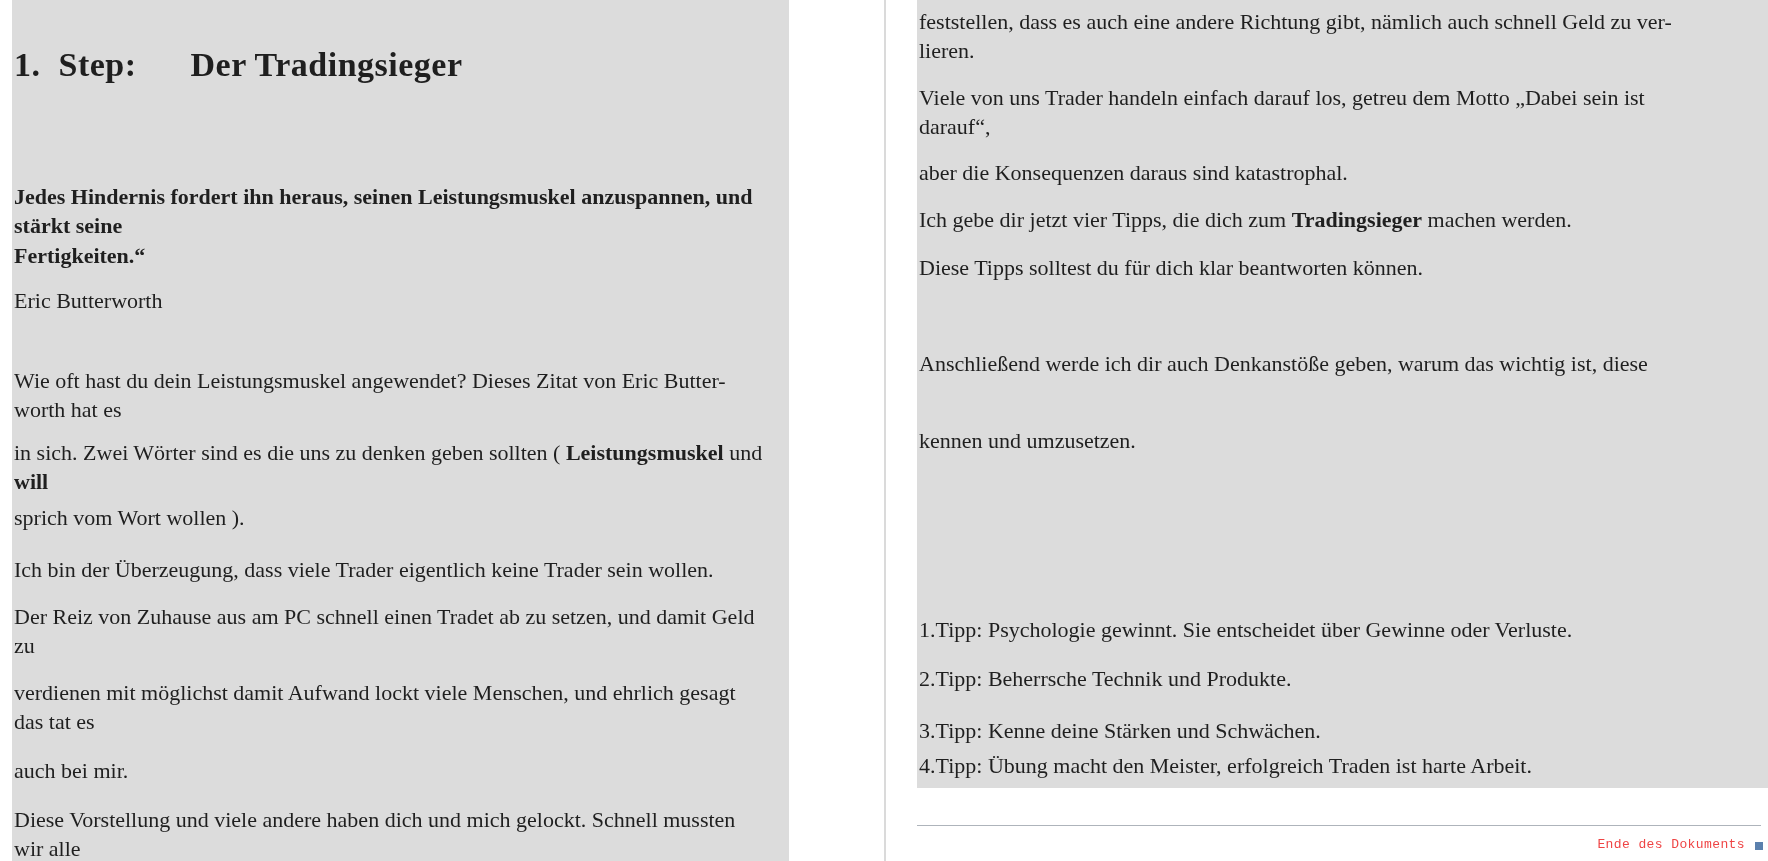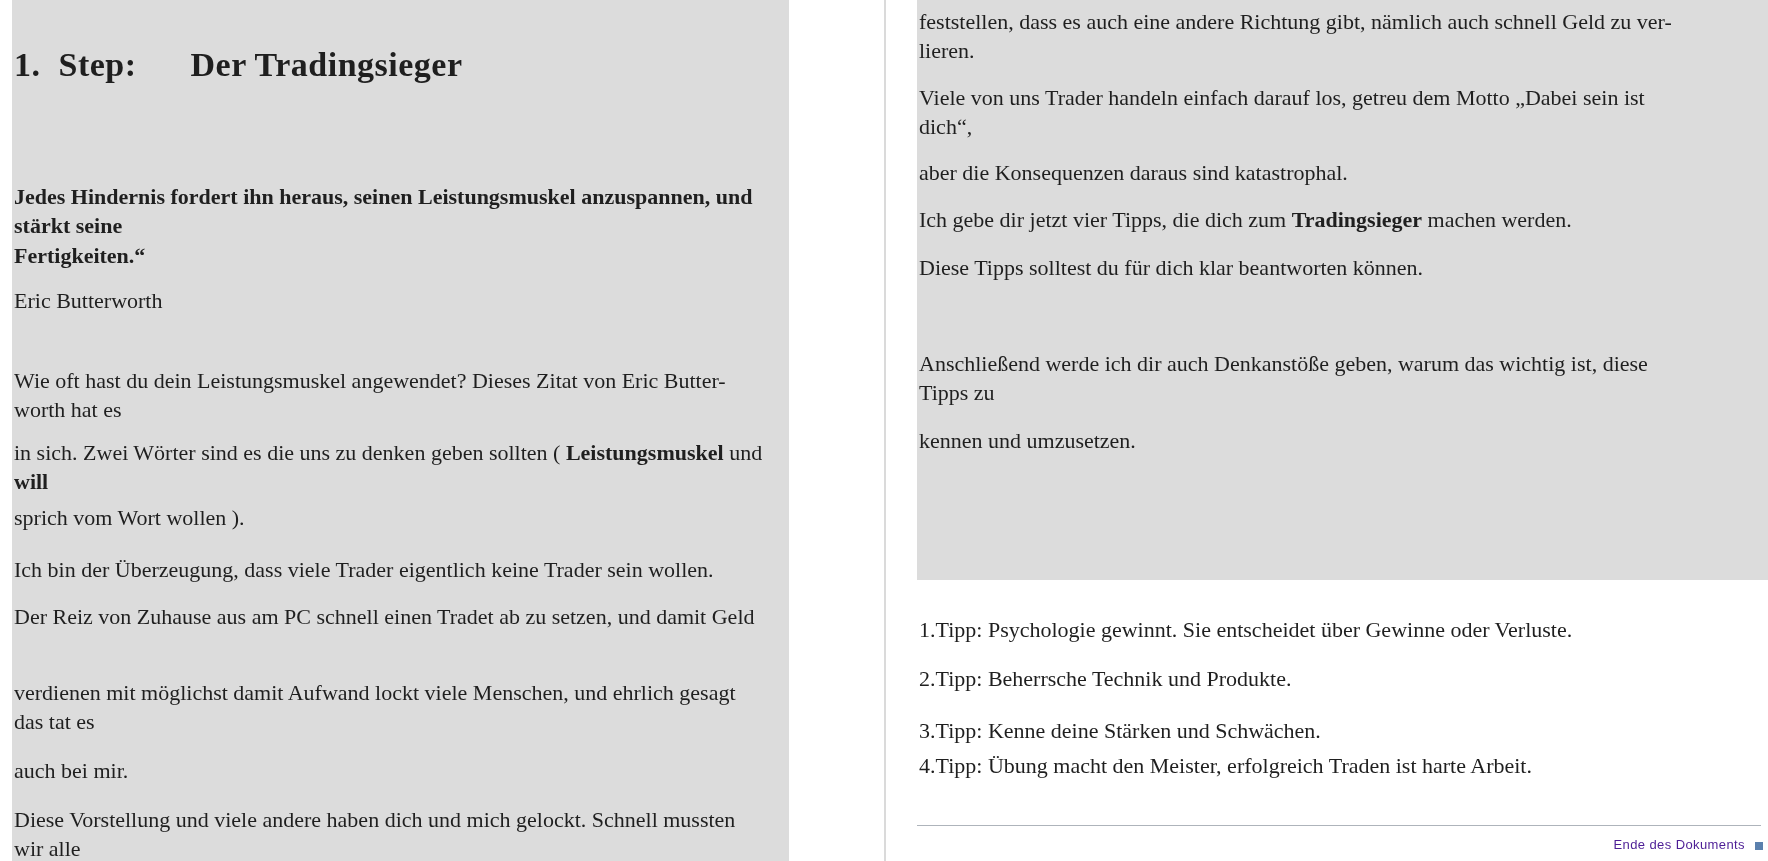--- a/index.html
+++ b/index.html
@@ -21,21 +21,21 @@
     background: #dcdcdc;
   }
   .page-left {
     left: 12px;
     width: 777px;
     height: 861px;
   }
   .page-right {
     left: 917px;
     width: 851px;
-    height: 580px;
+    height: 788px;
   }
   .page-separator {
     position: absolute;
     top: 0;
     left: 884px;
     width: 2px;
     height: 861px;
     background: #dadada;
   }
   .para {
@@ -60,24 +60,24 @@
     left: 917px;
     top: 825px;
     width: 844px;
     height: 1px;
     background: #aeb4bb;
   }
   .doc-end-label {
     position: absolute;
     top: 838px;
     right: 23px;
-    font-family: Liberation Sans, sans-serif;
+    font-family: Liberation Mono, monospace;
     font-size: 13px;
     line-height: 14px;
-    color: #4c1d95;
+    color: #ef4444;
     letter-spacing: 0.4px;
   }
   .doc-end-square {
     position: absolute;
     left: 1755px;
     top: 842px;
     width: 8px;
     height: 8px;
     background: #5b80ad;
   }
@@ -108,20 +108,21 @@
       <div class="tline"><span class="b">will</span></div>
     </div>
   <div class="para" style="top:503px">
       <div class="tline"><span>sprich vom Wort wollen ).</span></div>
     </div>
   <div class="para" style="top:555px">
       <div class="tline"><span>Ich bin der Überzeugung, dass viele Trader eigentlich keine Trader sein wollen.</span></div>
     </div>
   <div class="para" style="top:602px">
       <div class="tline"><span>Der Reiz von Zuhause aus am PC schnell einen Tradet ab zu setzen, und damit Geld</span></div>
+      <div class="tline"><span>zu</span></div>
     </div>
   <div class="para" style="top:678px">
       <div class="tline"><span>verdienen mit möglichst damit Aufwand lockt viele Menschen, und ehrlich gesagt</span></div>
       <div class="tline"><span>das tat es</span></div>
     </div>
   <div class="para" style="top:756px">
       <div class="tline"><span>auch bei mir.</span></div>
     </div>
   <div class="para" style="top:805px">
       <div class="tline"><span>Diese Vorstellung und viele andere haben dich und mich gelockt. Schnell mussten</span></div>
@@ -131,34 +132,33 @@
 
 <div class="page-separator"></div>
 
 <div class="page page-right">
   <div class="para" style="top:7px">
       <div class="tline"><span>feststellen, dass es auch eine andere Richtung gibt, nämlich auch schnell Geld zu ver-</span></div>
       <div class="tline"><span>lieren.</span></div>
     </div>
   <div class="para" style="top:83px">
       <div class="tline"><span>Viele von uns Trader handeln einfach darauf los, getreu dem Motto „Dabei sein ist</span></div>
-      <div class="tline"><span>dich“,</span></div>
+      <div class="tline"><span>darauf“,</span></div>
     </div>
   <div class="para" style="top:158px">
       <div class="tline"><span>aber die Konsequenzen daraus sind katastrophal.</span></div>
     </div>
   <div class="para" style="top:205px">
       <div class="tline"><span>Ich gebe dir jetzt vier Tipps, die dich zum </span><span class="b">Tradingsieger</span><span> machen werden.</span></div>
     </div>
   <div class="para" style="top:253px">
       <div class="tline"><span>Diese Tipps solltest du für dich klar beantworten können.</span></div>
     </div>
   <div class="para" style="top:349px">
       <div class="tline"><span>Anschließend werde ich dir auch Denkanstöße geben, warum das wichtig ist, diese</span></div>
-      <div class="tline"><span>Tipps zu</span></div>
     </div>
   <div class="para" style="top:426px">
       <div class="tline"><span>kennen und umzusetzen.</span></div>
     </div>
   <div class="para" style="top:615px">
       <div class="tline"><span>1.Tipp: Psychologie gewinnt. Sie entscheidet über Gewinne oder Verluste.</span></div>
     </div>
   <div class="para" style="top:664px">
       <div class="tline"><span>2.Tipp: Beherrsche Technik und Produkte.</span></div>
     </div>

